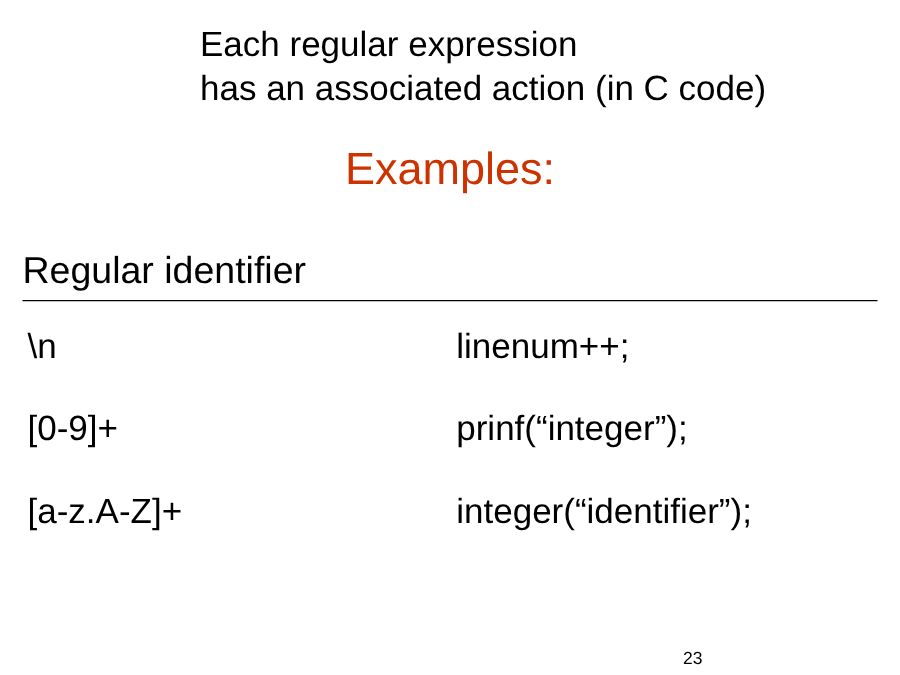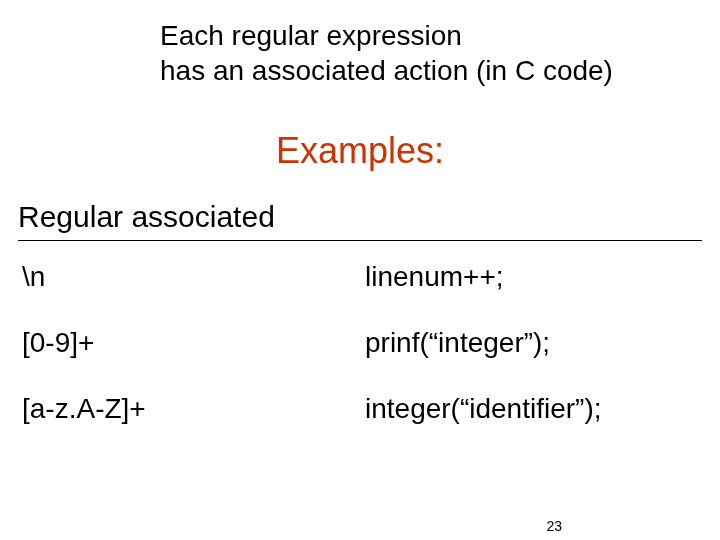--- a/index.html
+++ b/index.html
@@ -21,21 +21,21 @@
   .intro {
     position: absolute;
     top: 18px;
     left: 160px;
     width: 520px;
     font-size: 28px;
     line-height: 1.25;
   }
   .examples-title {
     position: absolute;
-    top: 130px;
+    top: 114px;
     left: 0;
     width: 720px;
     text-align: center;
     font-size: 36px;
     color: #cc3300;
   }
   .table-area {
     position: absolute;
     top: 200px;
     left: 18px;
@@ -80,21 +80,21 @@
 
   <div class="intro">
     <div>Each regular expression</div>
     <div>has an associated action (in C code)</div>
   </div>
 
   <div class="examples-title">Examples:</div>
 
   <div class="table-area">
     <div class="header-row">
-      <div class="col-regex">Regular associated</div>
+      <div class="col-regex">Regular identifier</div>
     </div>
     <div class="divider"></div>
 
     <div class="body-row">
       <div class="col-regex">\n</div>
       <div class="col-action">linenum++;</div>
     </div>
 
     <div class="body-row">
       <div class="col-regex">[0-9]+</div>

